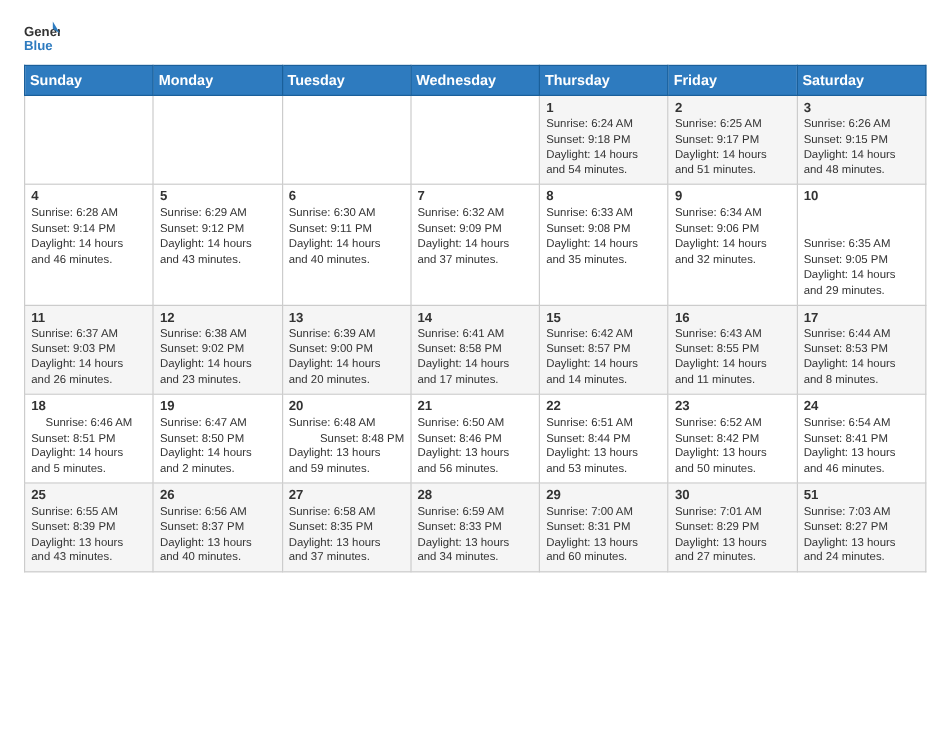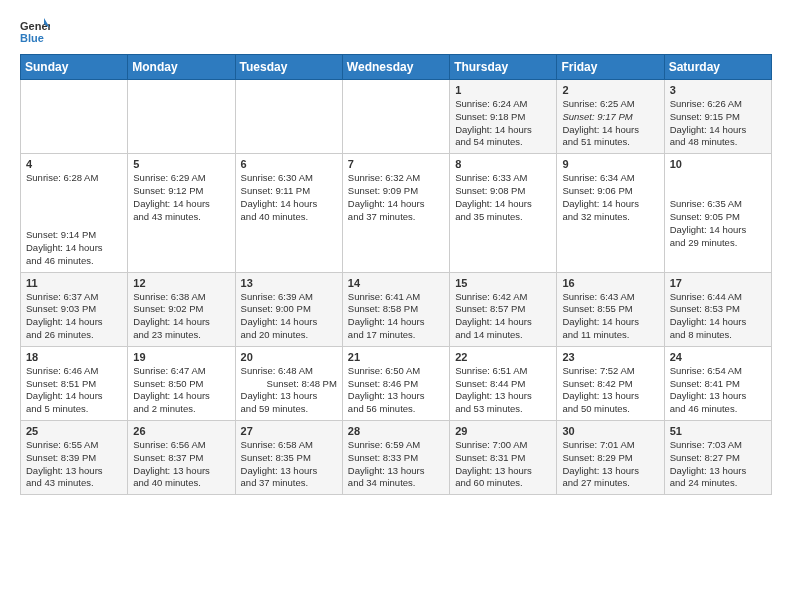--- a/index.html
+++ b/index.html
@@ -118,37 +118,37 @@
           <td>
             <span class="day-num">1</span>
             <span style="display: block; line-height: 1.35;">Sunrise: 6:24 AM</span>
             <span style="display: block; line-height: 1.35;">Sunset: 9:18 PM</span>
             <span style="display: block; line-height: 1.35;">Daylight: 14 hours</span>
             <span style="display: block; line-height: 1.35;">and 54 minutes.</span>
           </td>
           <td>
             <span class="day-num">2</span>
             <span style="display: block; line-height: 1.35;">Sunrise: 6:25 AM</span>
-            <span style="display: block; line-height: 1.35; font-style: italic;">Sunset: 9:17 PM</span>
+            <span style="display: block; line-height: 1.35;">Sunset: 9:17 PM</span>
             <span style="display: block; line-height: 1.35;">Daylight: 14 hours</span>
             <span style="display: block; line-height: 1.35;">and 51 minutes.</span>
           </td>
           <td>
             <span class="day-num">3</span>
             <span style="display: block; line-height: 1.35;">Sunrise: 6:26 AM</span>
             <span style="display: block; line-height: 1.35;">Sunset: 9:15 PM</span>
             <span style="display: block; line-height: 1.35;">Daylight: 14 hours</span>
             <span style="display: block; line-height: 1.35;">and 48 minutes.</span>
           </td>
         </tr>
         <tr>
           <td>
             <span class="day-num">4</span>
             <span style="display: block; line-height: 1.35;">Sunrise: 6:28 AM</span>
-            <span style="display: block; line-height: 1.35; margin-top: 44px;">Sunset: 9:14 PM</span>
+            <span style="display: block; line-height: 1.35;">Sunset: 9:14 PM</span>
             <span style="display: block; line-height: 1.35;">Daylight: 14 hours</span>
             <span style="display: block; line-height: 1.35;">and 46 minutes.</span>
           </td>
           <td>
             <span class="day-num">5</span>
             <span style="display: block; line-height: 1.35;">Sunrise: 6:29 AM</span>
             <span style="display: block; line-height: 1.35;">Sunset: 9:12 PM</span>
             <span style="display: block; line-height: 1.35;">Daylight: 14 hours</span>
             <span style="display: block; line-height: 1.35;">and 43 minutes.</span>
           </td>
@@ -235,21 +235,21 @@
             <span class="day-num">17</span>
             <span style="display: block; line-height: 1.35;">Sunrise: 6:44 AM</span>
             <span style="display: block; line-height: 1.35;">Sunset: 8:53 PM</span>
             <span style="display: block; line-height: 1.35;">Daylight: 14 hours</span>
             <span style="display: block; line-height: 1.35;">and 8 minutes.</span>
           </td>
         </tr>
         <tr>
           <td>
             <span class="day-num">18</span>
-            <span style="display: block; line-height: 1.35;">Sunrise: 6:46 AM</span>
+            <span style="display: block; line-height: 1.35; text-align: center;">Sunrise: 6:46 AM</span>
             <span style="display: block; line-height: 1.35;">Sunset: 8:51 PM</span>
             <span style="display: block; line-height: 1.35;">Daylight: 14 hours</span>
             <span style="display: block; line-height: 1.35;">and 5 minutes.</span>
           </td>
           <td>
             <span class="day-num">19</span>
             <span style="display: block; line-height: 1.35;">Sunrise: 6:47 AM</span>
             <span style="display: block; line-height: 1.35;">Sunset: 8:50 PM</span>
             <span style="display: block; line-height: 1.35;">Daylight: 14 hours</span>
             <span style="display: block; line-height: 1.35;">and 2 minutes.</span>
@@ -270,21 +270,21 @@
           </td>
           <td>
             <span class="day-num">22</span>
             <span style="display: block; line-height: 1.35;">Sunrise: 6:51 AM</span>
             <span style="display: block; line-height: 1.35;">Sunset: 8:44 PM</span>
             <span style="display: block; line-height: 1.35;">Daylight: 13 hours</span>
             <span style="display: block; line-height: 1.35;">and 53 minutes.</span>
           </td>
           <td>
             <span class="day-num">23</span>
-            <span style="display: block; line-height: 1.35;">Sunrise: 7:52 AM</span>
+            <span style="display: block; line-height: 1.35;">Sunrise: 6:52 AM</span>
             <span style="display: block; line-height: 1.35;">Sunset: 8:42 PM</span>
             <span style="display: block; line-height: 1.35;">Daylight: 13 hours</span>
             <span style="display: block; line-height: 1.35;">and 50 minutes.</span>
           </td>
           <td>
             <span class="day-num">24</span>
             <span style="display: block; line-height: 1.35;">Sunrise: 6:54 AM</span>
             <span style="display: block; line-height: 1.35;">Sunset: 8:41 PM</span>
             <span style="display: block; line-height: 1.35;">Daylight: 13 hours</span>
             <span style="display: block; line-height: 1.35;">and 46 minutes.</span>

